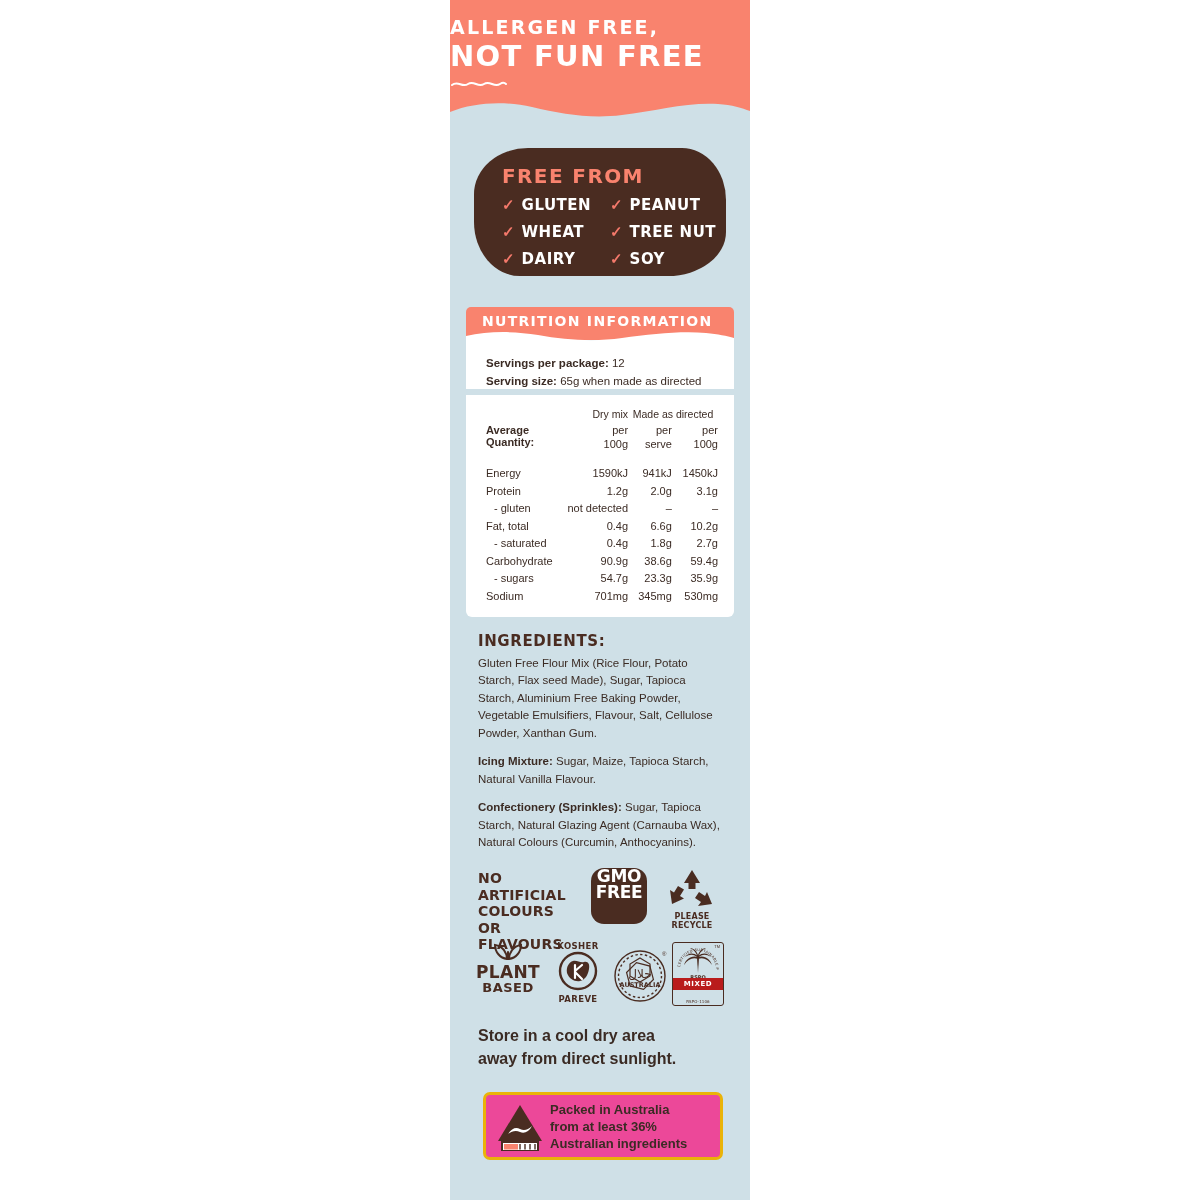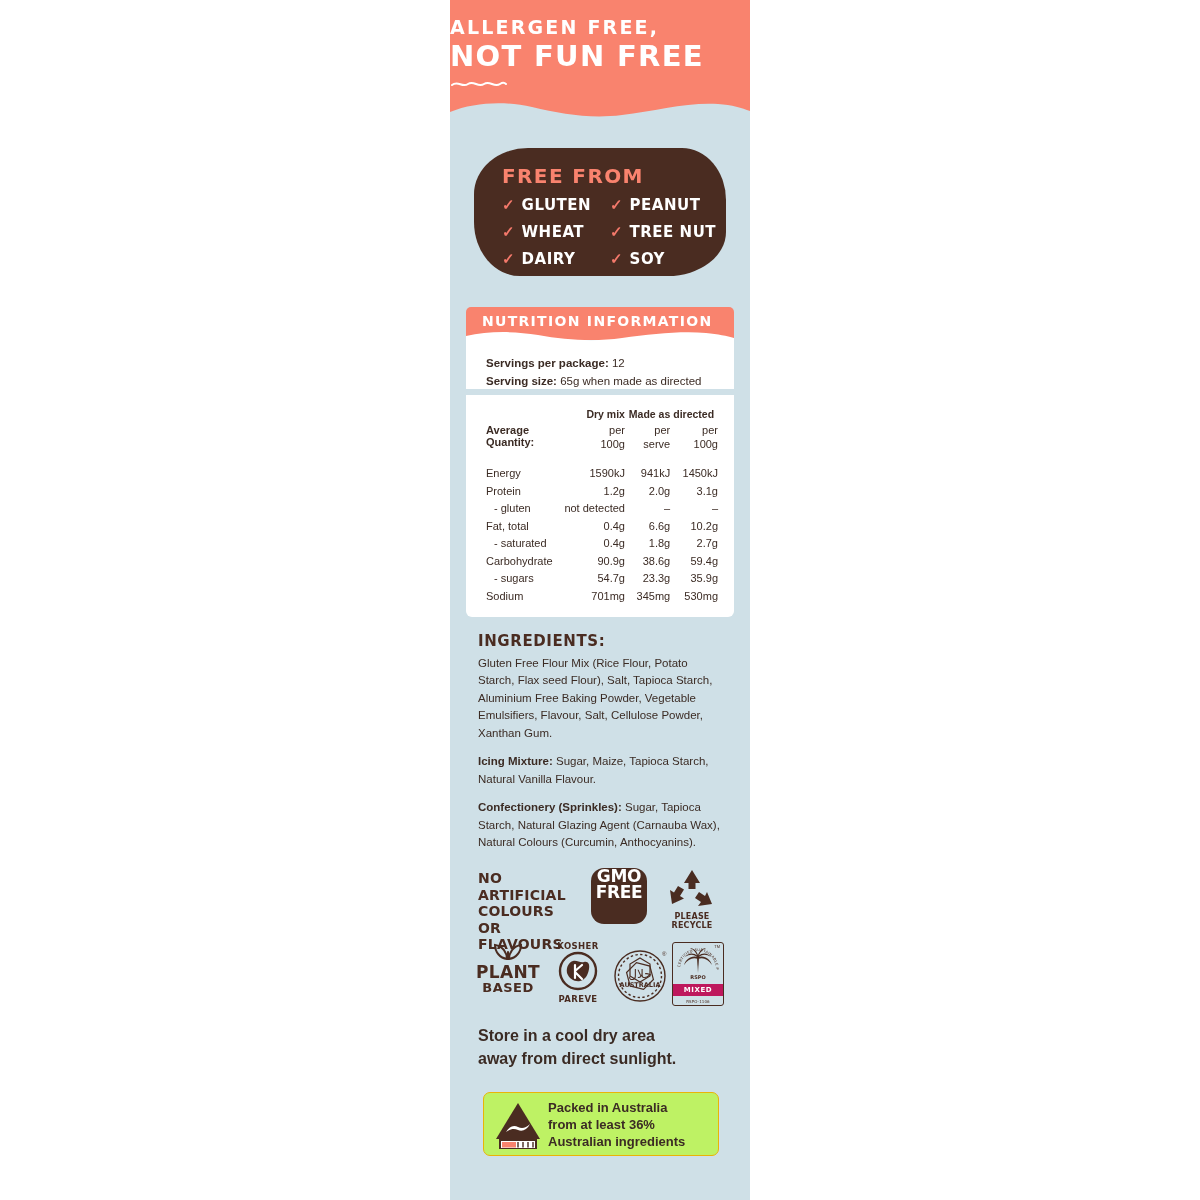--- a/index.html
+++ b/index.html
@@ -95,21 +95,21 @@
   .serv b{font-weight:bold;margin-top:45px;}
 
   .ntab{
     position:absolute;left:486px;top:408px;width:232px;
     border-collapse:collapse;color:#3b2b24;font-size:11px;
   }
   .ntab td,.ntab th{padding:0;font-weight:normal;}
   .ntab .lbl{text-align:left;white-space:nowrap;}
   .ntab .num{text-align:right;white-space:nowrap;}
   .grp-head td{
-    font-size:10.5px;font-weight:bold;text-align:center;
+    font-size:10.5px;font-weight:normal;text-align:center;
     padding-bottom:4px;color:#3b2b24;
   }
   .grp-head .gh-dry{text-align:right;}
   .avg td{font-weight:bold;vertical-align:top;padding-bottom:3px;}
   .avg .num{font-weight:normal;text-align:right;}
   .unit{line-height:1.25;}
   .row td{height:17.5px;vertical-align:bottom;}
   .row.sub .lbl{padding-left:8px;}
   .spacer td{height:7px;}
 
@@ -170,22 +170,22 @@
     letter-spacing:0.4px;line-height:1.1;
   }
   .halal{left:138px;width:60px;text-align:center;}
   .rspo{left:200px;width:56px;}
   .rspo-box{
     width:50px;height:62px;border:1.3px solid #4a2c21;border-radius:3px;
     background:#cfe0e7;overflow:hidden;position:relative;
   }
   .rspo-top{height:40px;position:relative;}
   .rspo-mixed{
-    position:absolute;left:0;bottom:9px;width:100%;height:12px;
-    background:#be185d;color:#ffffff;font-size:7px;font-weight:bold;
+    position:absolute;left:0;bottom:15px;width:100%;height:12px;
+    background:#b91c1c;color:#ffffff;font-size:7px;font-weight:bold;
     letter-spacing:0.6px;text-align:center;line-height:12px;
     font-family:"DejaVu Sans", sans-serif;
   }
   .rspo-foot{
     position:absolute;left:0;bottom:1px;width:100%;
     text-align:center;font-size:4px;color:#4a2c21;letter-spacing:0.1px;
     font-family:"DejaVu Sans", sans-serif;
   }
   .rspo-tm{
     position:absolute;right:3px;top:1px;font-size:4px;color:#4a2c21;
@@ -193,21 +193,21 @@
 
   
   .storage{
     position:absolute;left:478px;top:1025px;width:240px;
     color:#3b2b24;font-size:16px;font-weight:bold;line-height:1.42;
   }
 
   
   .pia{
     position:absolute;left:483px;top:1092px;width:234px;height:62px;
-    border:1px solid #eab308;border-radius:7px;background:#bef264;
+    border:3px solid #eab308;border-radius:7px;background:#ec4899;
   }
   .pia-logo{position:absolute;left:8px;top:6px;width:52px;height:50px;}
   .pia-text{
     position:absolute;left:64px;top:7px;width:164px;
     color:#3b2b24;font-size:13px;font-weight:bold;line-height:1.3;
   }
 </style>
 </head>
 <body>
 
@@ -350,21 +350,21 @@
       <td class="lbl">Sodium</td>
       <td class="num">701mg</td>
       <td class="num">345mg</td>
       <td class="num">530mg</td>
     </tr>
   </tbody>
     </table>
 
   <div class="ing-title">INGREDIENTS:</div>
   <div class="ing-body">
-    <p>Gluten Free Flour Mix (Rice Flour, Potato Starch, Flax seed Flour), Salt, Tapioca Starch, Aluminium Free Baking Powder, Vegetable Emulsifiers, Flavour, Salt, Cellulose Powder, Xanthan Gum.</p>
+    <p>Gluten Free Flour Mix (Rice Flour, Potato Starch, Flax seed Made), Sugar, Tapioca Starch, Aluminium Free Baking Powder, Vegetable Emulsifiers, Flavour, Salt, Cellulose Powder, Xanthan Gum.</p>
     <p>
       <b>Icing Mixture:</b><span> Sugar, Maize, Tapioca Starch, Natural Vanilla Flavour.</span>
     </p>
     <p>
       <b>Confectionery (Sprinkles):</b><span> Sugar, Tapioca Starch, Natural Glazing Agent (Carnauba Wax), Natural Colours (Curcumin, Anthocyanins).</span>
     </p>
   </div>
 
   <div class="claims">
     <div class="no-art">

